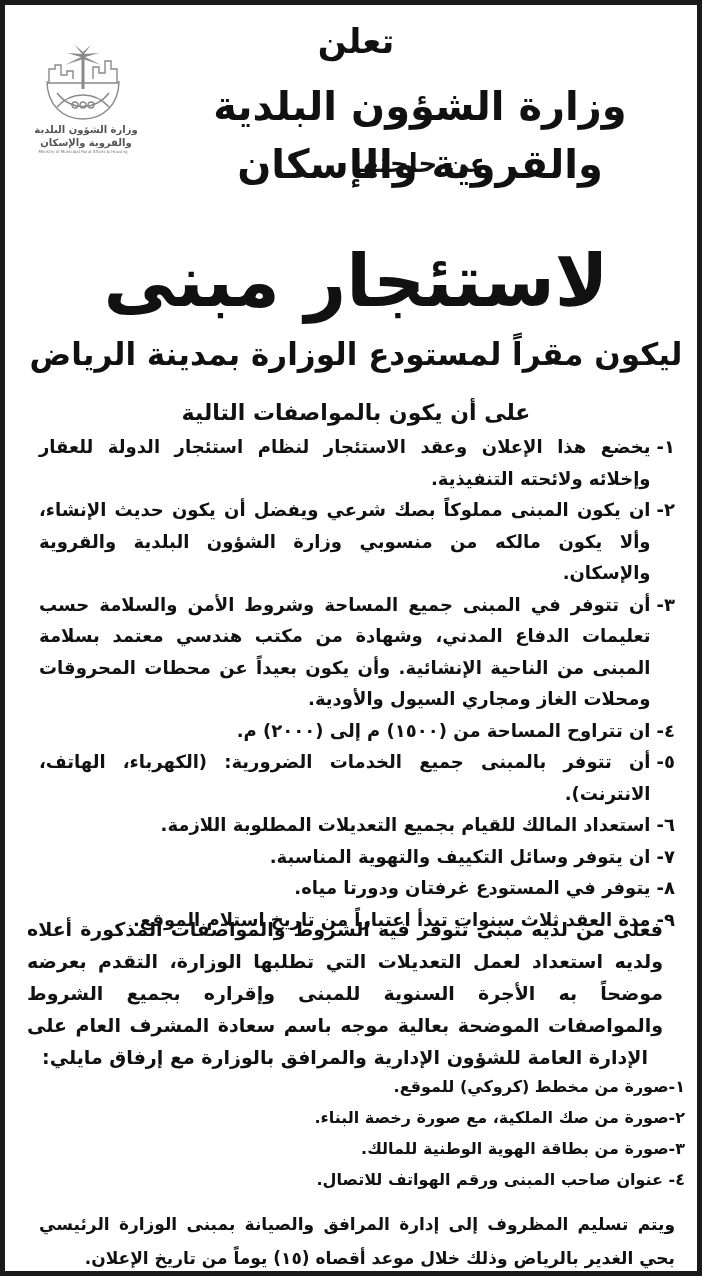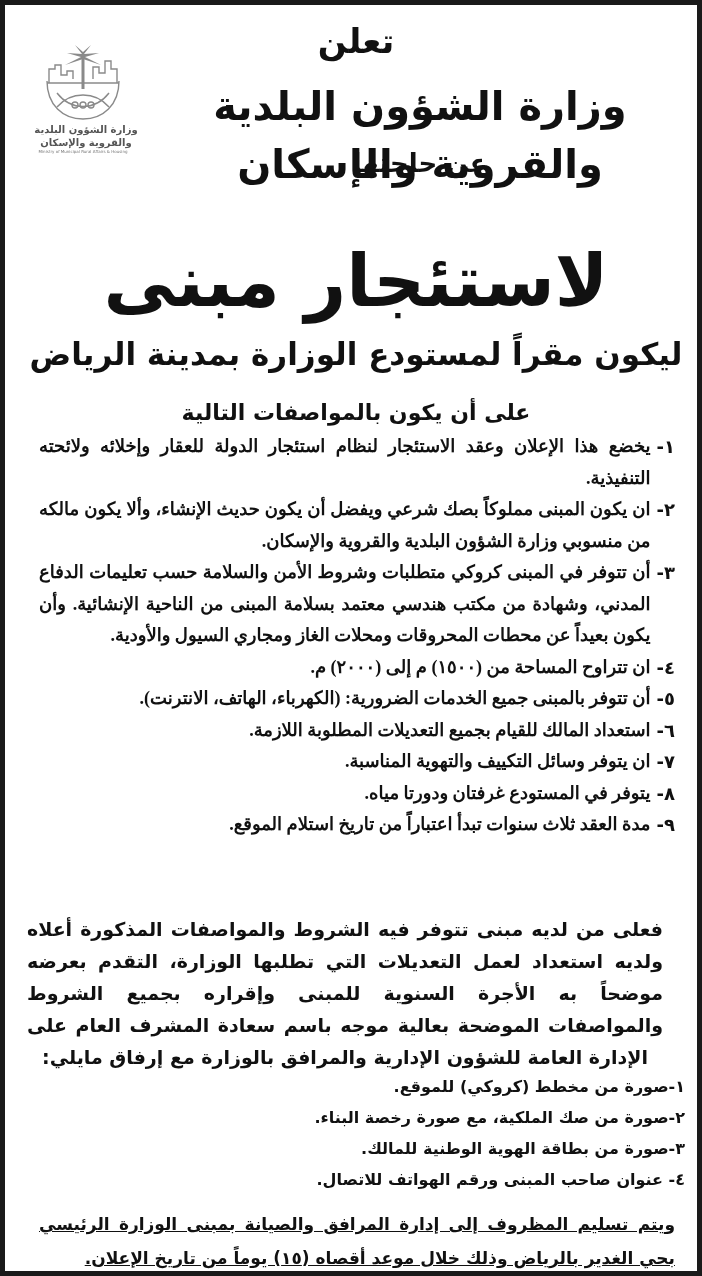--- a/index.html
+++ b/index.html
@@ -13,25 +13,25 @@
   .h-announce{position:absolute;left:0;width:702px;text-align:center;font-weight:bold;}
   .t1{top:14px;font-size:34px;line-height:44px;}
   .t2{top:72px;left:140px;width:550px;font-size:40px;line-height:58px;letter-spacing:-0.5px;}
   .t3{top:138px;left:140px;width:550px;font-size:26px;line-height:40px;}
   .t4{top:228px;font-size:72px;line-height:96px;letter-spacing:4px;}
   .t5{top:326px;font-size:31px;line-height:46px;}
   .t6{top:392px;font-size:22px;line-height:32px;}
   .list{position:absolute;left:34px;width:636px;top:426px;font-size:18px;font-weight:bold;line-height:31.5px;}
   .item{display:flex;flex-direction:row;}
   .num{flex:0 0 auto;white-space:nowrap;padding-left:6px;}
-  .txt{flex:1 1 auto;text-align:justify;font-family:Liberation Serif, serif;}
+  .txt{flex:1 1 auto;text-align:justify;}
   .para{position:absolute;left:22px;width:636px;top:908px;font-size:19px;font-weight:bold;line-height:32px;text-align:justify;text-align-last:center;}
   .att{position:absolute;left:260px;width:420px;top:1066px;font-size:16px;font-weight:bold;line-height:31px;text-align:right;}
   .att div{white-space:nowrap;}
-  .foot{position:absolute;left:34px;width:636px;top:1202px;font-size:17px;font-weight:bold;line-height:34px;text-align:justify;text-decoration:underline;}
+  .foot{position:absolute;left:34px;width:636px;top:1202px;font-size:17px;font-weight:bold;line-height:34px;text-align:justify;}
 </style>
 </head>
 <body>
 
 <div class="frame">
 
   <div class="logo">
     <svg width="84" height="78" viewBox="0 0 84 78">
       <g fill="none" stroke="#8a8a8a" stroke-width="1.4">
         <path d="M6 36 C6 60 22 74 42 74 C62 74 78 60 78 36"></path>
@@ -65,21 +65,21 @@
     <div class="item">
         <span class="num">١-</span>
         <span class="txt">يخضع هذا الإعلان وعقد الاستئجار لنظام استئجار الدولة للعقار وإخلائه ولائحته التنفيذية.</span>
       </div>
     <div class="item">
         <span class="num">٢-</span>
         <span class="txt">ان يكون المبنى مملوكاً بصك شرعي ويفضل أن يكون حديث الإنشاء، وألا يكون مالكه من منسوبي وزارة الشؤون البلدية والقروية والإسكان.</span>
       </div>
     <div class="item">
         <span class="num">٣-</span>
-        <span class="txt">أن تتوفر في المبنى كروكي متطلبات وشروط الأمن والسلامة حسب تعليمات الدفاع المدني، وشهادة من مكتب هندسي معتمد بسلامة المبنى من الناحية الإنشائية. وأن يكون بعيداً عن محطات المحروقات ومحلات الغاز ومجاري السيول والأودية.</span>
+        <span class="txt">أن تتوفر في المبنى جميع المساحة وشروط الأمن والسلامة حسب تعليمات الدفاع المدني، وشهادة من مكتب هندسي معتمد بسلامة المبنى من الناحية الإنشائية. وأن يكون بعيداً عن محطات المحروقات ومحلات الغاز ومجاري السيول والأودية.</span>
       </div>
     <div class="item">
         <span class="num">٤-</span>
         <span class="txt">ان تتراوح المساحة من (١٥٠٠) م إلى (٢٠٠٠) م.</span>
       </div>
     <div class="item">
         <span class="num">٥-</span>
         <span class="txt">أن تتوفر بالمبنى جميع الخدمات الضرورية: (الكهرباء، الهاتف، الانترنت).</span>
       </div>
     <div class="item">

